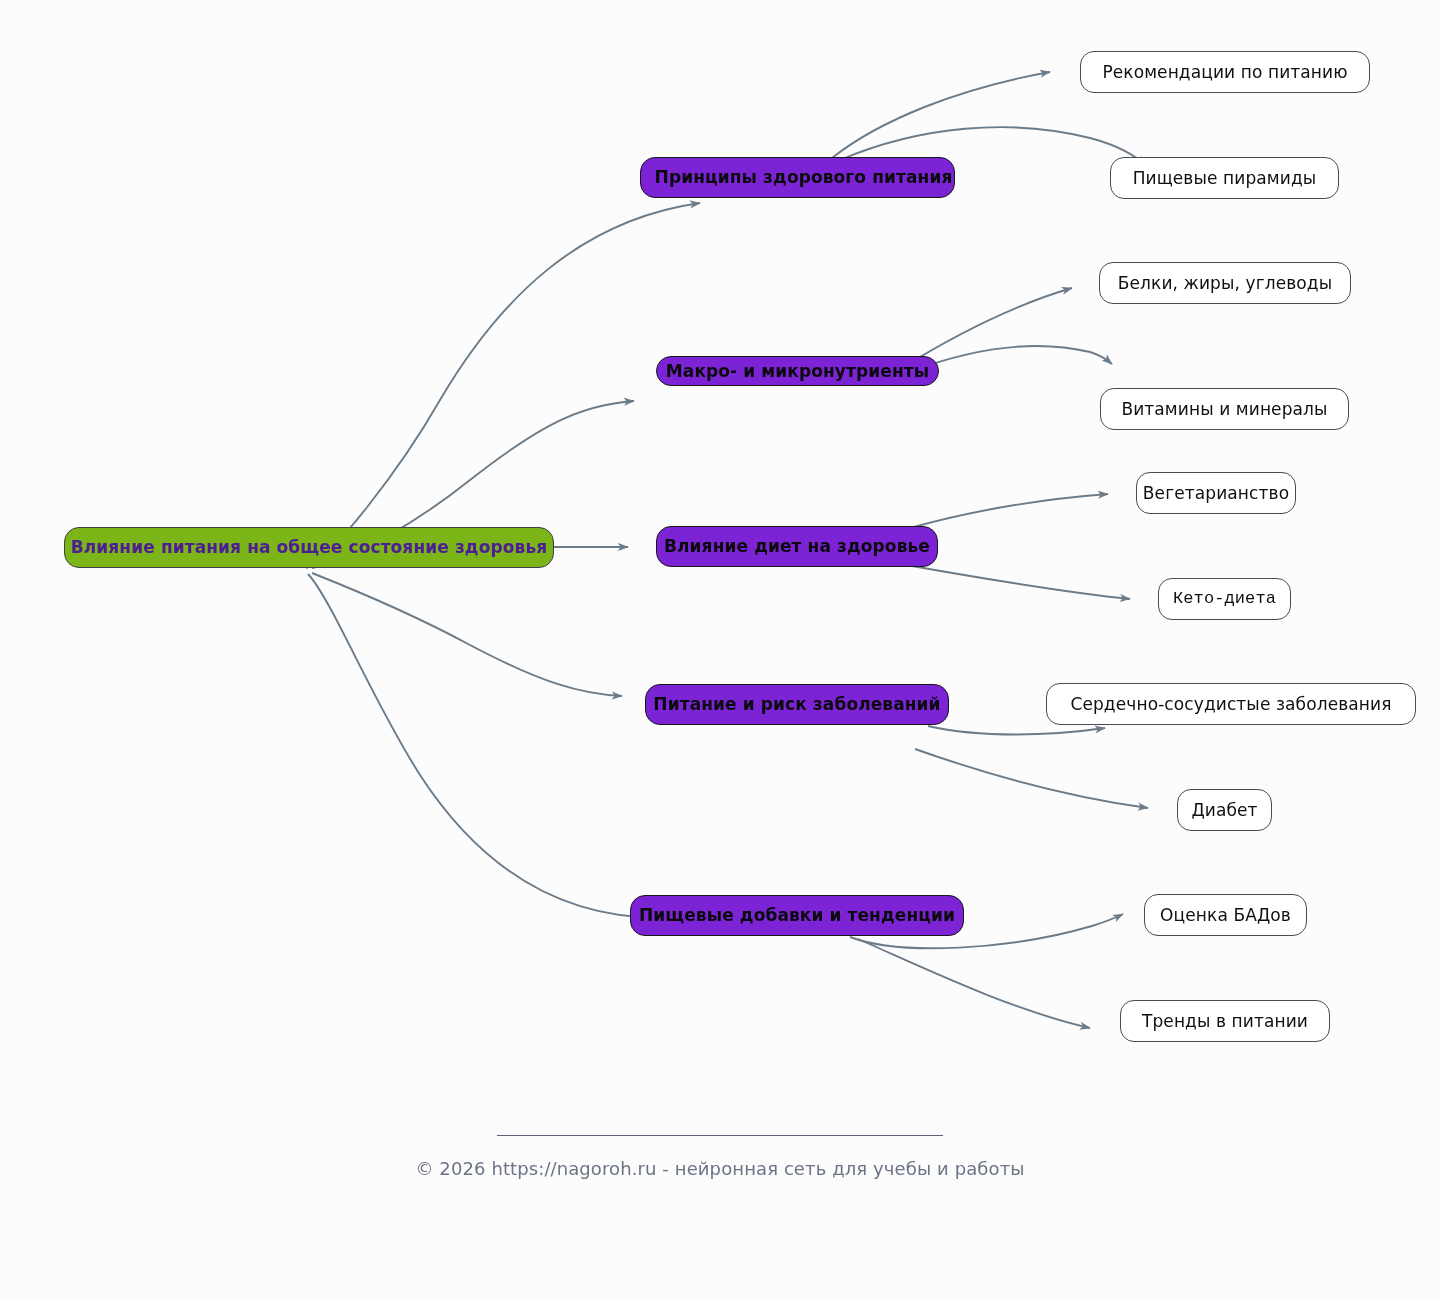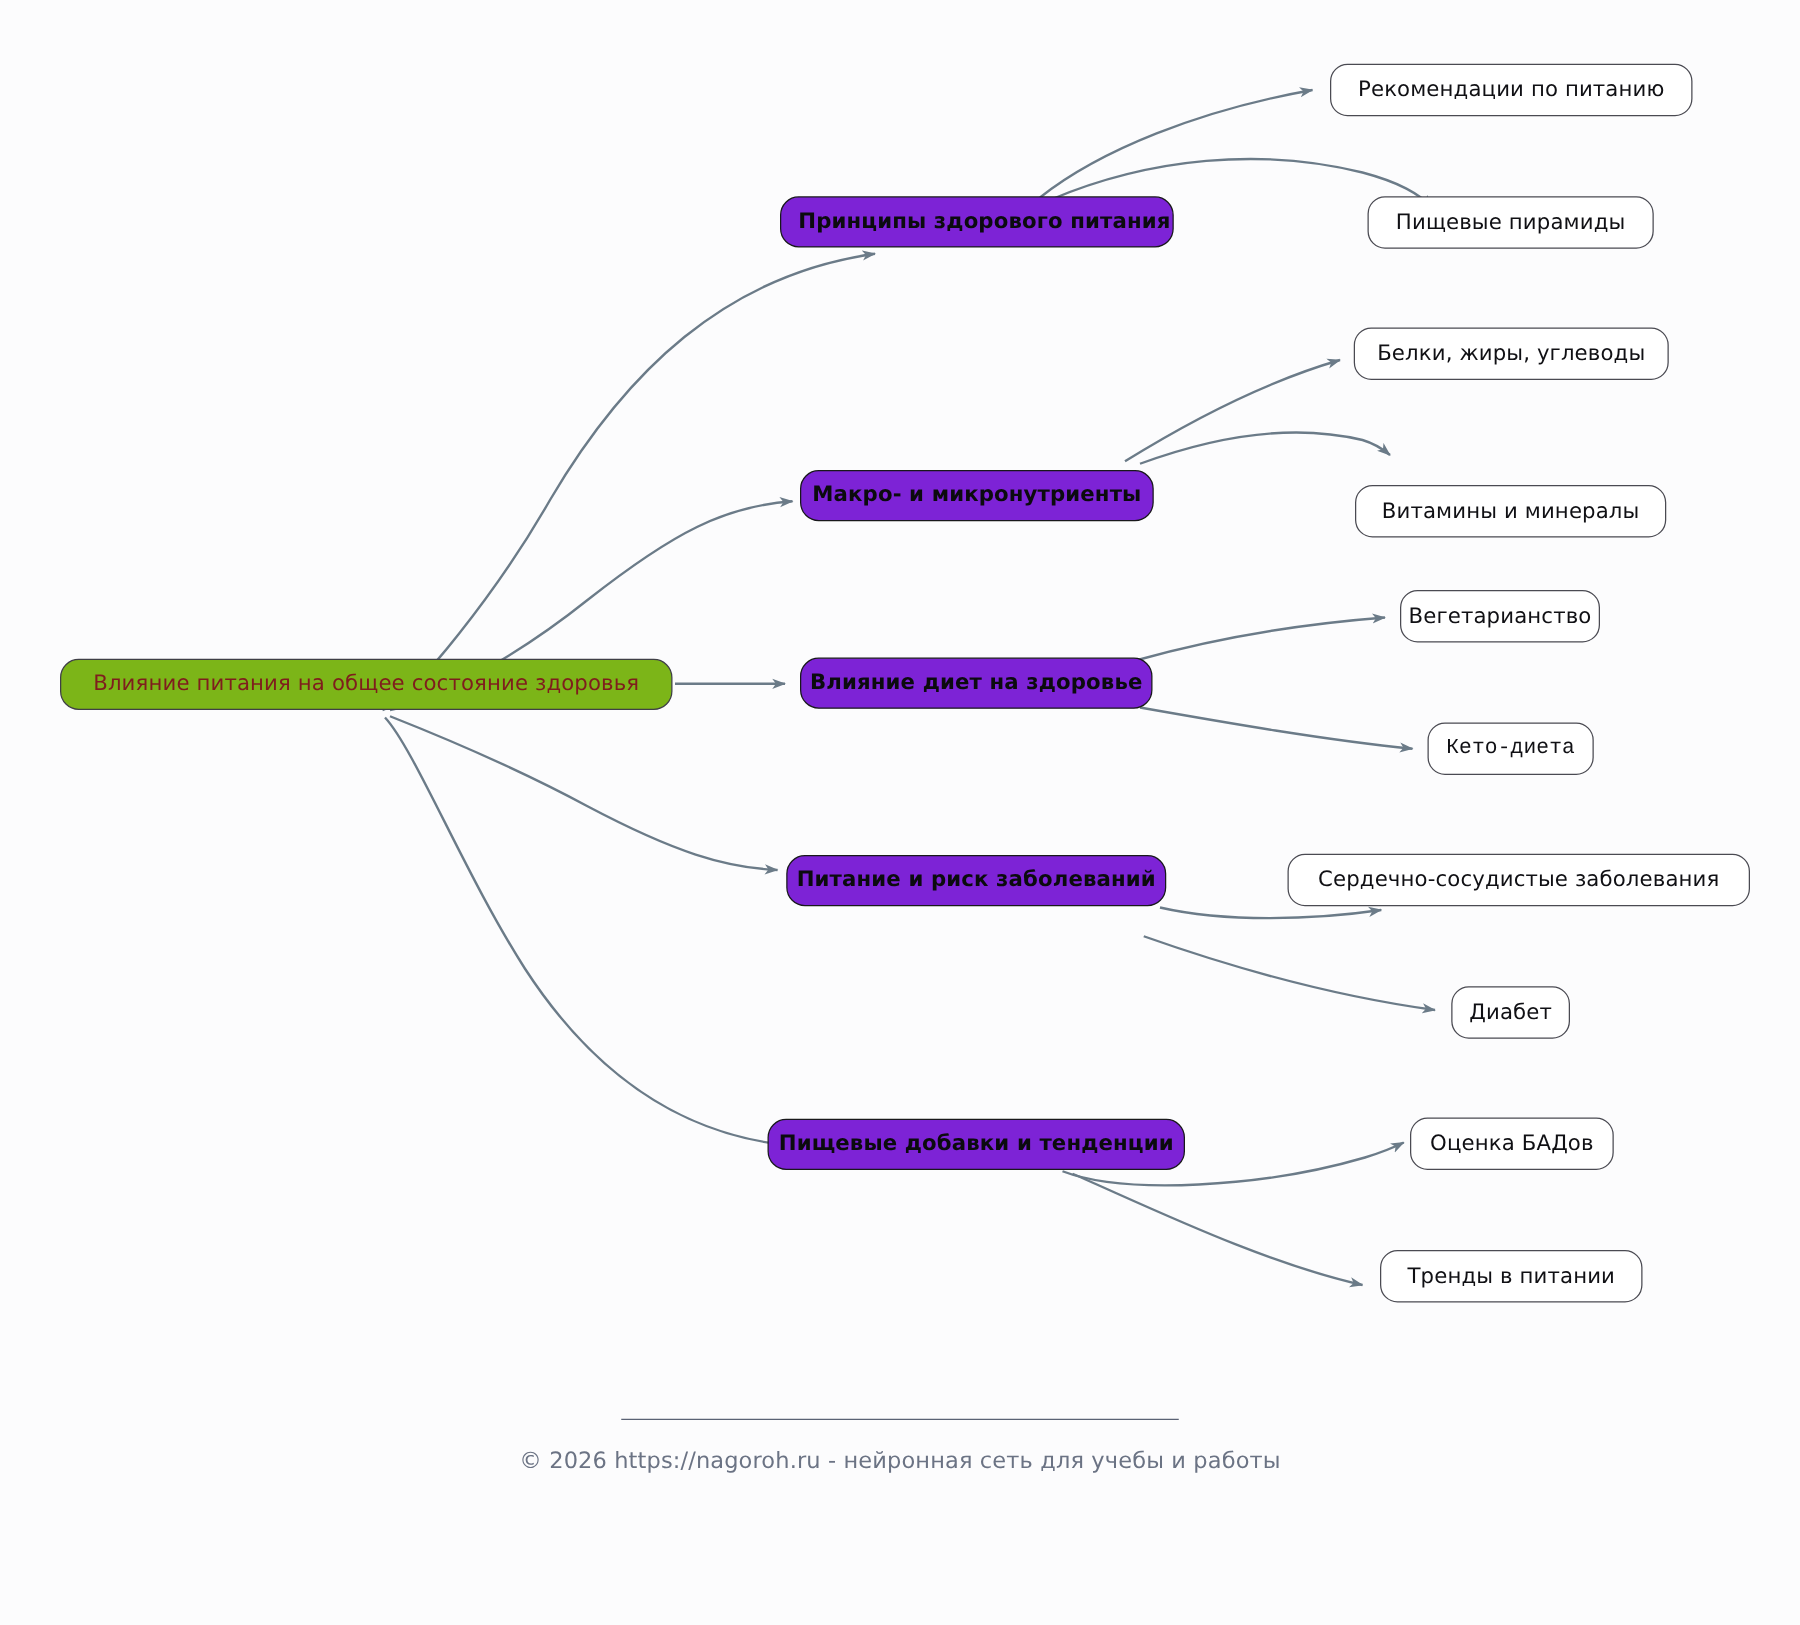--- a/index.html
+++ b/index.html
@@ -35,29 +35,30 @@
 
   .node {
     position: absolute;
     box-sizing: border-box;
     display: flex;
     align-items: center;
     justify-content: center;
     text-align: center;
     white-space: nowrap;
     line-height: 1.1;
+    margin-left: 16px;
   }
 
   .node-root {
     background: #7cb518;
     border: 1.6px solid #3f3f46;
     border-radius: 15px;
-    color: #7f1d1d;
+    color: #4c1d95;
     font-size: 17px;
-    font-weight: 400;
+    font-weight: 700;
     letter-spacing: 0.1px;
   }
 
   .node-branch {
     background: #7d23d6;
     border: 1.6px solid #18181b;
     border-radius: 15px;
     color: #0b0b0e;
     font-size: 17px;
     font-weight: 700;
@@ -149,21 +150,21 @@
   <div class="node node-branch" style="left:624px; top:157px; width:315px; height:41px;padding-left:12px;">
     <span>Принципы здорового питания</span>
   </div>
   <div class="node node-leaf" style="left:1064px; top:51px; width:290px; height:42px;">
     <span>Рекомендации по питанию</span>
   </div>
   <div class="node node-leaf" style="left:1094px; top:157px; width:229px; height:42px;">
     <span>Пищевые пирамиды</span>
   </div>
 
-  <div class="node node-branch" style="left:640px; top:376px; width:283px; height:41px;text-align:right;">
+  <div class="node node-branch" style="left:640px; top:356px; width:283px; height:30px;text-align:right;">
     <span>Макро- и микронутриенты</span>
   </div>
   <div class="node node-leaf" style="left:1083px; top:262px; width:252px; height:42px;">
     <span>Белки, жиры, углеводы</span>
   </div>
   <div class="node node-leaf" style="left:1084px; top:388px; width:249px; height:42px;">
     <span>Витамины и минералы</span>
   </div>
 
   <div class="node node-branch" style="left:640px; top:526px; width:282px; height:41px;">

